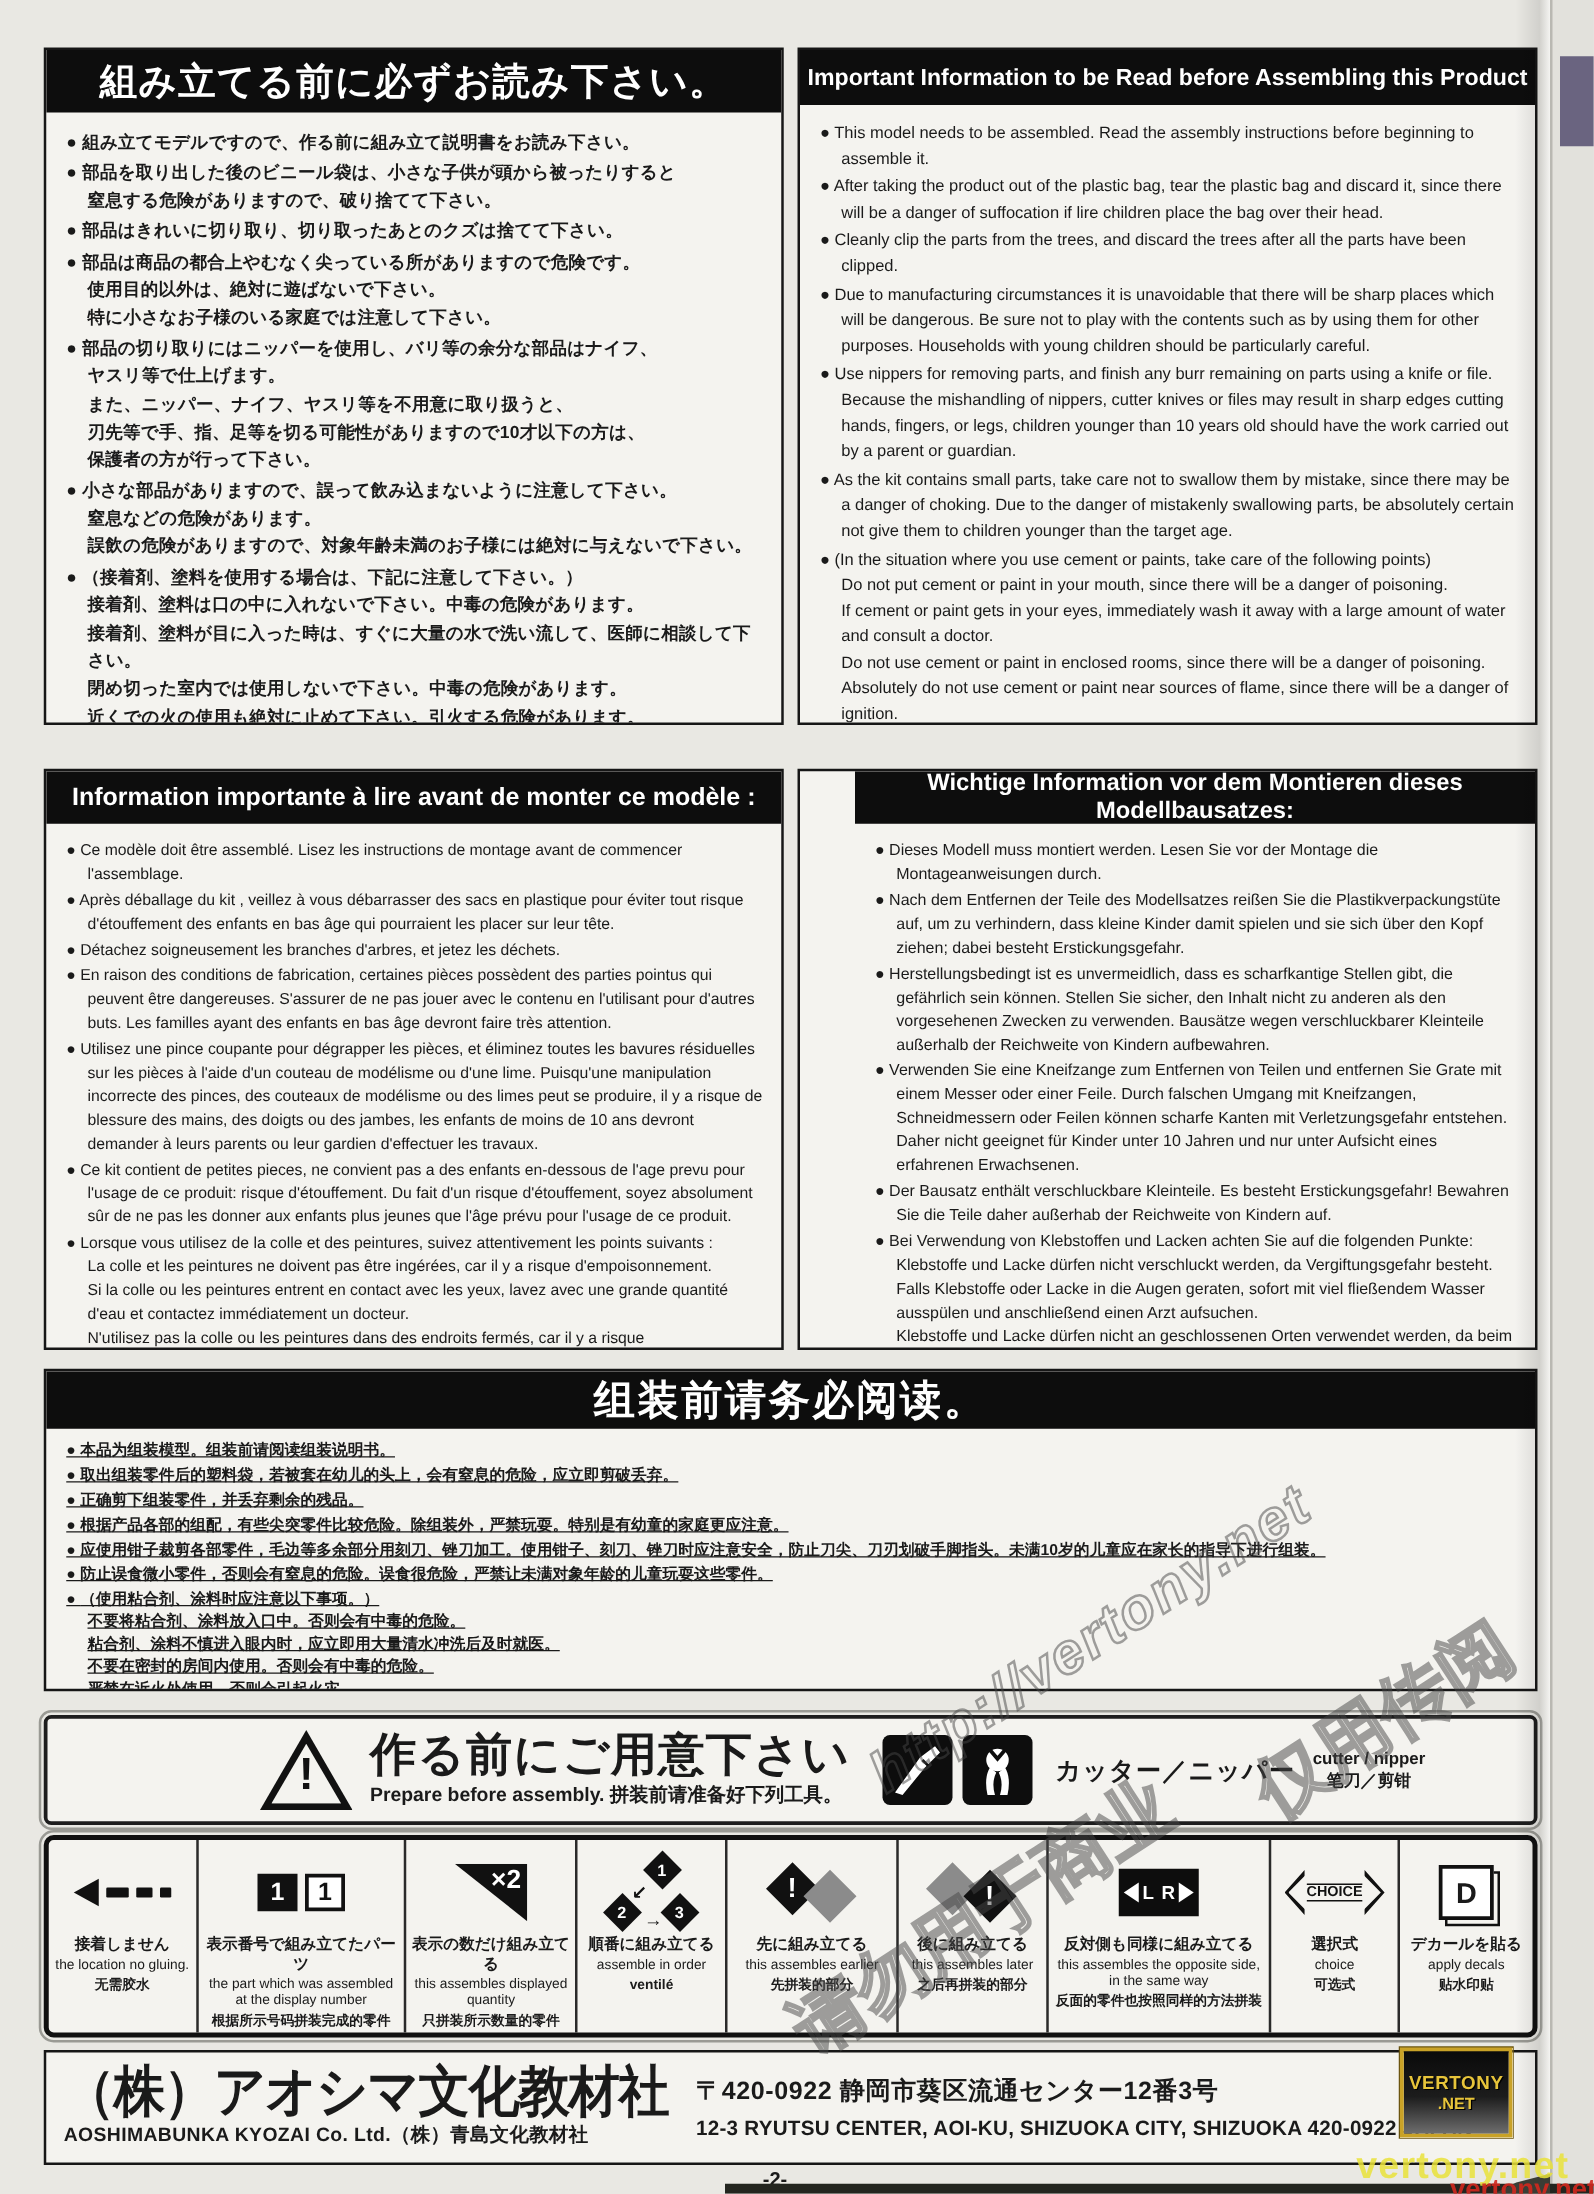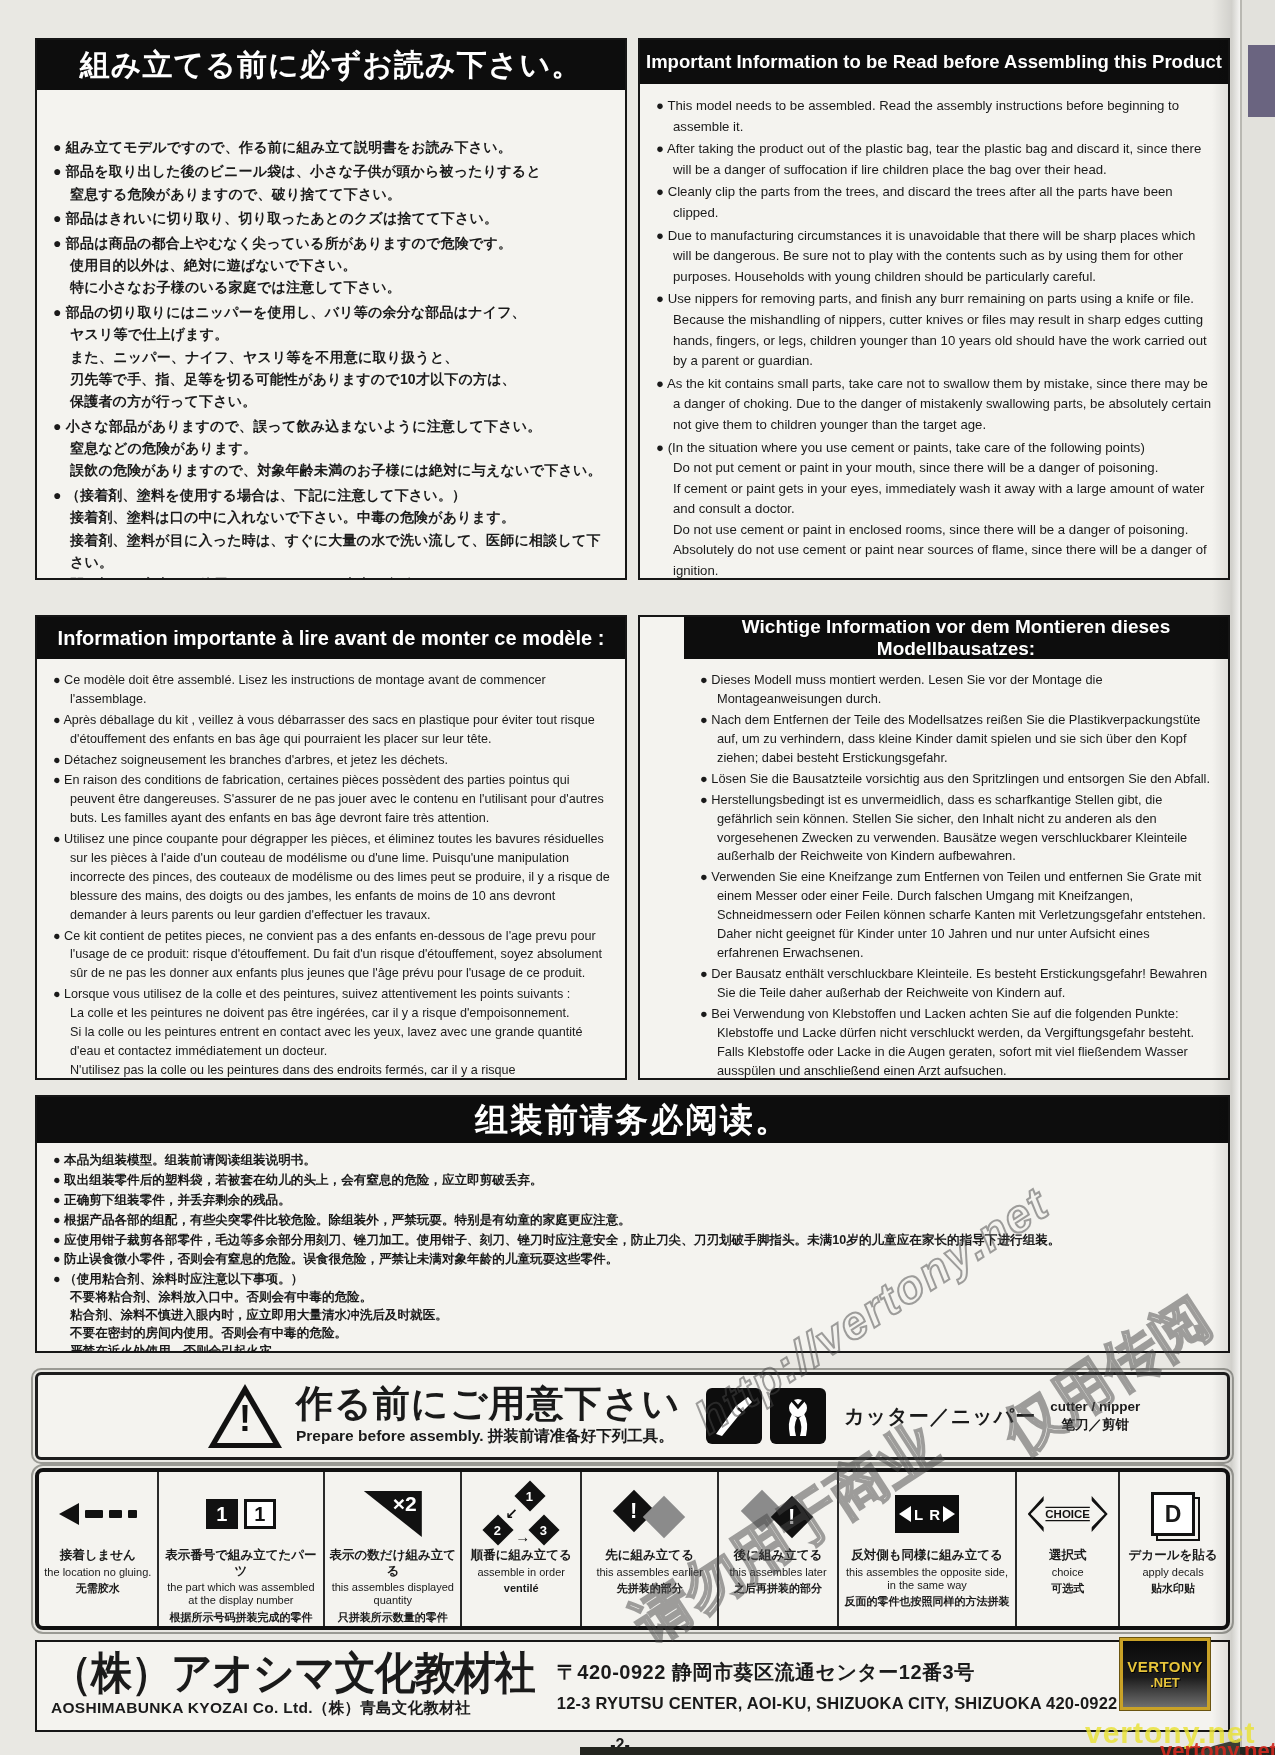--- a/index.html
+++ b/index.html
@@ -18,21 +18,21 @@
   .scan-bottom-wedge{position:absolute;left:1195px;bottom:0;width:45px;height:20px;background:#3a3d35;
     clip-path:polygon(0 100%,100% 100%,100% 20%,40% 55%);}
   
   .box{position:absolute;background:#f4f3ef;border:2px solid #161616;box-sizing:border-box;overflow:hidden;}
   .hdr{background:#0d0d0d;color:#fff;font-weight:bold;text-align:center;
     display:flex;align-items:center;justify-content:center;}
   .body-pad{padding:12px 14px 8px 16px;}
   .li{white-space:pre-line;padding-left:17px;text-indent:-17px;margin:0 0 2px 0;}
   .li::before{content:"● ";}
   
-  .jp-text{font-size:14px;line-height:1.6;font-weight:bold;letter-spacing:.2px;margin-top:34px;}
+  .jp-text{font-size:14px;line-height:1.6;font-weight:bold;letter-spacing:.2px;}
   .en-text{font-size:13.2px;line-height:1.56;}
   .fr-text{font-size:12.6px;line-height:1.5;}
   .de-text{font-size:12.8px;line-height:1.48;}
   .cn-text{font-size:12.6px;line-height:1.42;font-weight:bold;}
   
   .prep{position:absolute;left:35px;top:1372px;width:1195px;height:88px;background:#f4f3ef;
     border:3px solid #1d1d1d;border-radius:6px;outline:2px solid #9a9a94;outline-offset:2px;
     box-sizing:border-box;display:flex;align-items:center;overflow:visible;}
   .warn-tri{position:relative;width:74px;height:64px;margin-left:170px;flex:none;
     clip-path:polygon(50% 0,100% 100%,0 100%);background:#111;}
@@ -198,38 +198,37 @@
   </div>
 </div>
 
 <div class="box" style="left:638px;top:615px;width:592px;height:465px;padding-left:44px;">
   <div class="hdr" style="height:42px;font-size:19px;">
     <span>Wichtige Information vor dem Montieren dieses Modellbausatzes:</span>
   </div>
   <div class="body-pad de-text">
     <div class="li">Dieses Modell muss montiert werden. Lesen Sie vor der Montage die Montageanweisungen durch.</div>
     <div class="li">Nach dem Entfernen der Teile des Modellsatzes reißen Sie die Plastikverpackungstüte auf, um zu verhindern, dass kleine Kinder damit spielen und sie sich über den Kopf ziehen; dabei besteht Erstickungsgefahr.</div>
-    <div class="li">Lösen Sie die Bausatzteile vorsichtig aus den Spritzlingen und entsorgen Sie den Abfall.</div>
     <div class="li">Herstellungsbedingt ist es unvermeidlich, dass es scharfkantige Stellen gibt, die gefährlich sein können. Stellen Sie sicher, den Inhalt nicht zu anderen als den vorgesehenen Zwecken zu verwenden. Bausätze wegen verschluckbarer Kleinteile außerhalb der Reichweite von Kindern aufbewahren.</div>
     <div class="li">Verwenden Sie eine Kneifzange zum Entfernen von Teilen und entfernen Sie Grate mit einem Messer oder einer Feile. Durch falschen Umgang mit Kneifzangen, Schneidmessern oder Feilen können scharfe Kanten mit Verletzungsgefahr entstehen. Daher nicht geeignet für  Kinder unter 10 Jahren und nur unter Aufsicht eines erfahrenen Erwachsenen.</div>
     <div class="li">Der Bausatz enthält verschluckbare Kleinteile. Es besteht Erstickungsgefahr! Bewahren Sie die Teile daher außerhab der Reichweite von Kindern auf.</div>
     <div class="li">Bei Verwendung von Klebstoffen und Lacken achten Sie auf die folgenden Punkte:
 Klebstoffe und Lacke dürfen nicht verschluckt werden, da Vergiftungsgefahr besteht.
 Falls Klebstoffe oder Lacke in die Augen geraten, sofort mit viel fließendem Wasser ausspülen und anschließend einen Arzt aufsuchen.
 Klebstoffe und Lacke dürfen nicht an geschlossenen Orten verwendet werden, da beim Einatmen Vergiftungsgefahr besteht.
 Klebstoffe und Lacke dürfen nicht in der Nähe offener Flammen verwendet werden, da Entzündungsgefahr besteht.</div>
 
   </div>
 </div>
 
 <div class="box" style="left:35px;top:1095px;width:1195px;height:258px;">
   <div class="hdr" style="height:46px;font-size:33px;letter-spacing:2px;">
     <span>组装前请务必阅读。</span>
   </div>
-  <div class="body-pad cn-text" style="padding-top:9px;">
+  <div class="body-pad cn-text" style="padding-top:9px;text-decoration:underline;">
     <div class="li">本品为组装模型。组装前请阅读组装说明书。</div>
     <div class="li">取出组装零件后的塑料袋，若被套在幼儿的头上，会有窒息的危险，应立即剪破丢弃。</div>
     <div class="li">正确剪下组装零件，并丢弃剩余的残品。</div>
     <div class="li">根据产品各部的组配，有些尖突零件比较危险。除组装外，严禁玩耍。特别是有幼童的家庭更应注意。</div>
     <div class="li">应使用钳子裁剪各部零件，毛边等多余部分用刻刀、锉刀加工。使用钳子、刻刀、锉刀时应注意安全，防止刀尖、刀刃划破手脚指头。未满10岁的儿童应在家长的指导下进行组装。</div>
     <div class="li">防止误食微小零件，否则会有窒息的危险。误食很危险，严禁让未满对象年龄的儿童玩耍这些零件。</div>
     <div class="li">（使用粘合剂、涂料时应注意以下事项。）
 不要将粘合剂、涂料放入口中。否则会有中毒的危险。
 粘合剂、涂料不慎进入眼内时，应立即用大量清水冲洗后及时就医。
 不要在密封的房间内使用。否则会有中毒的危险。

